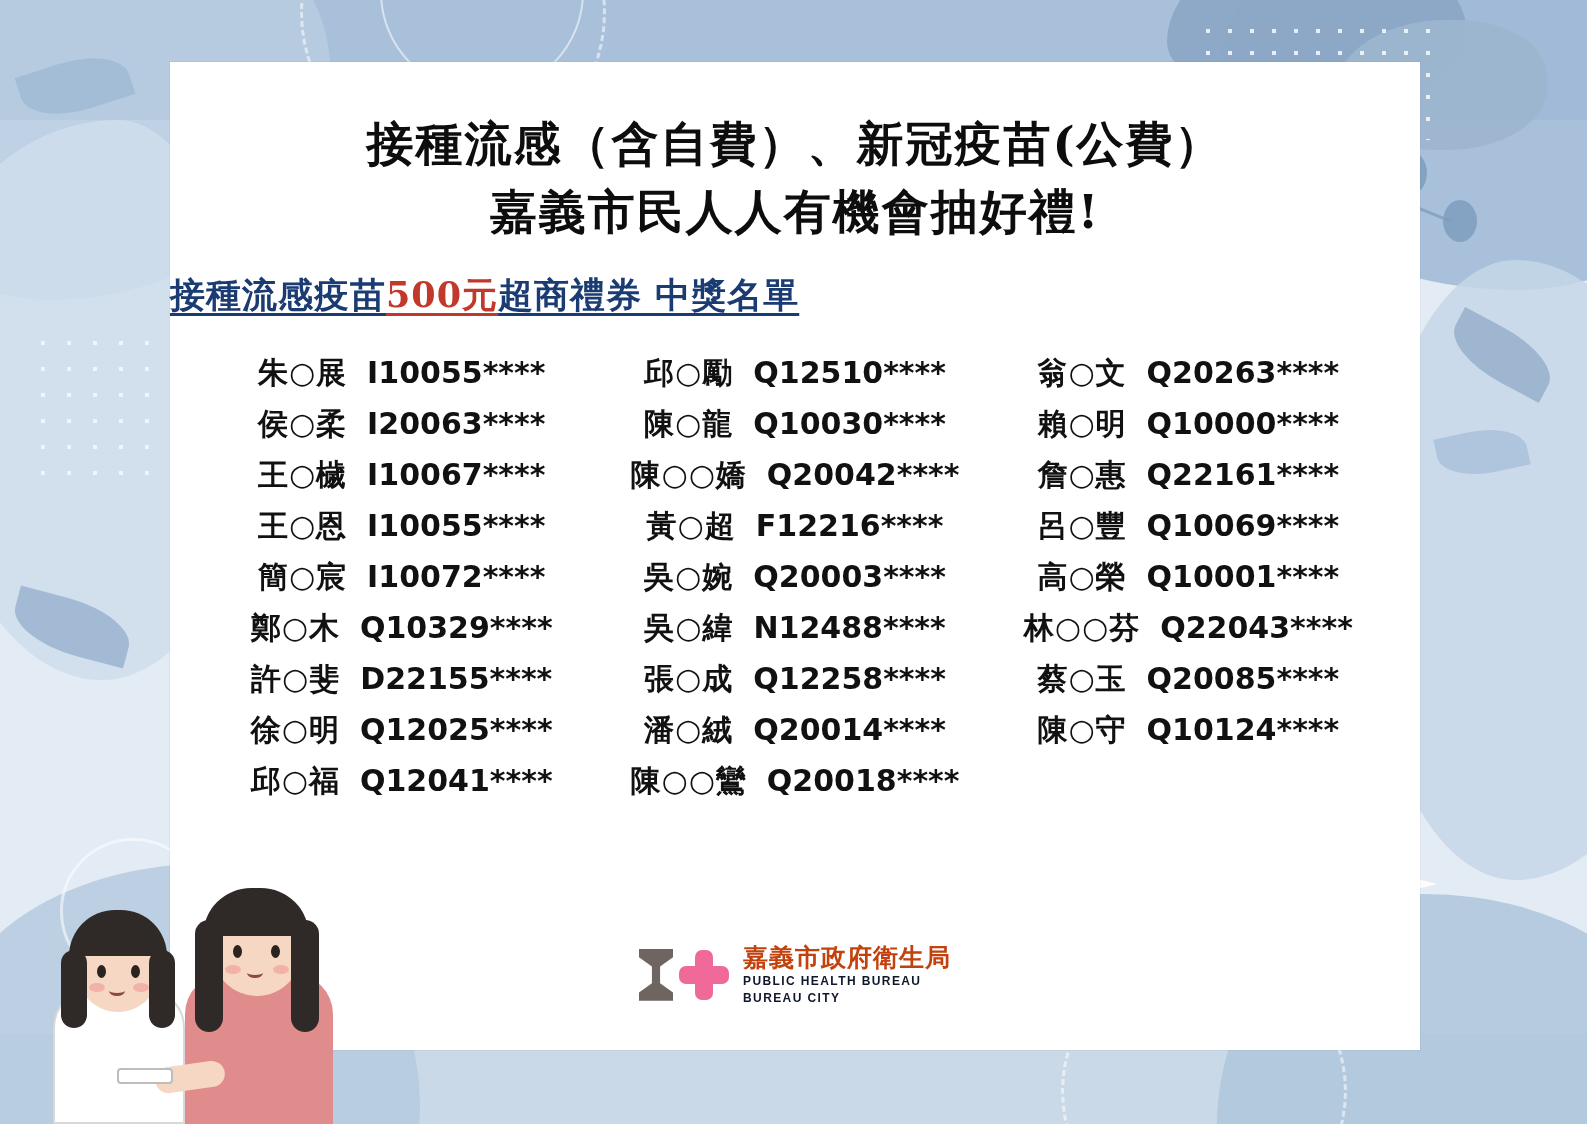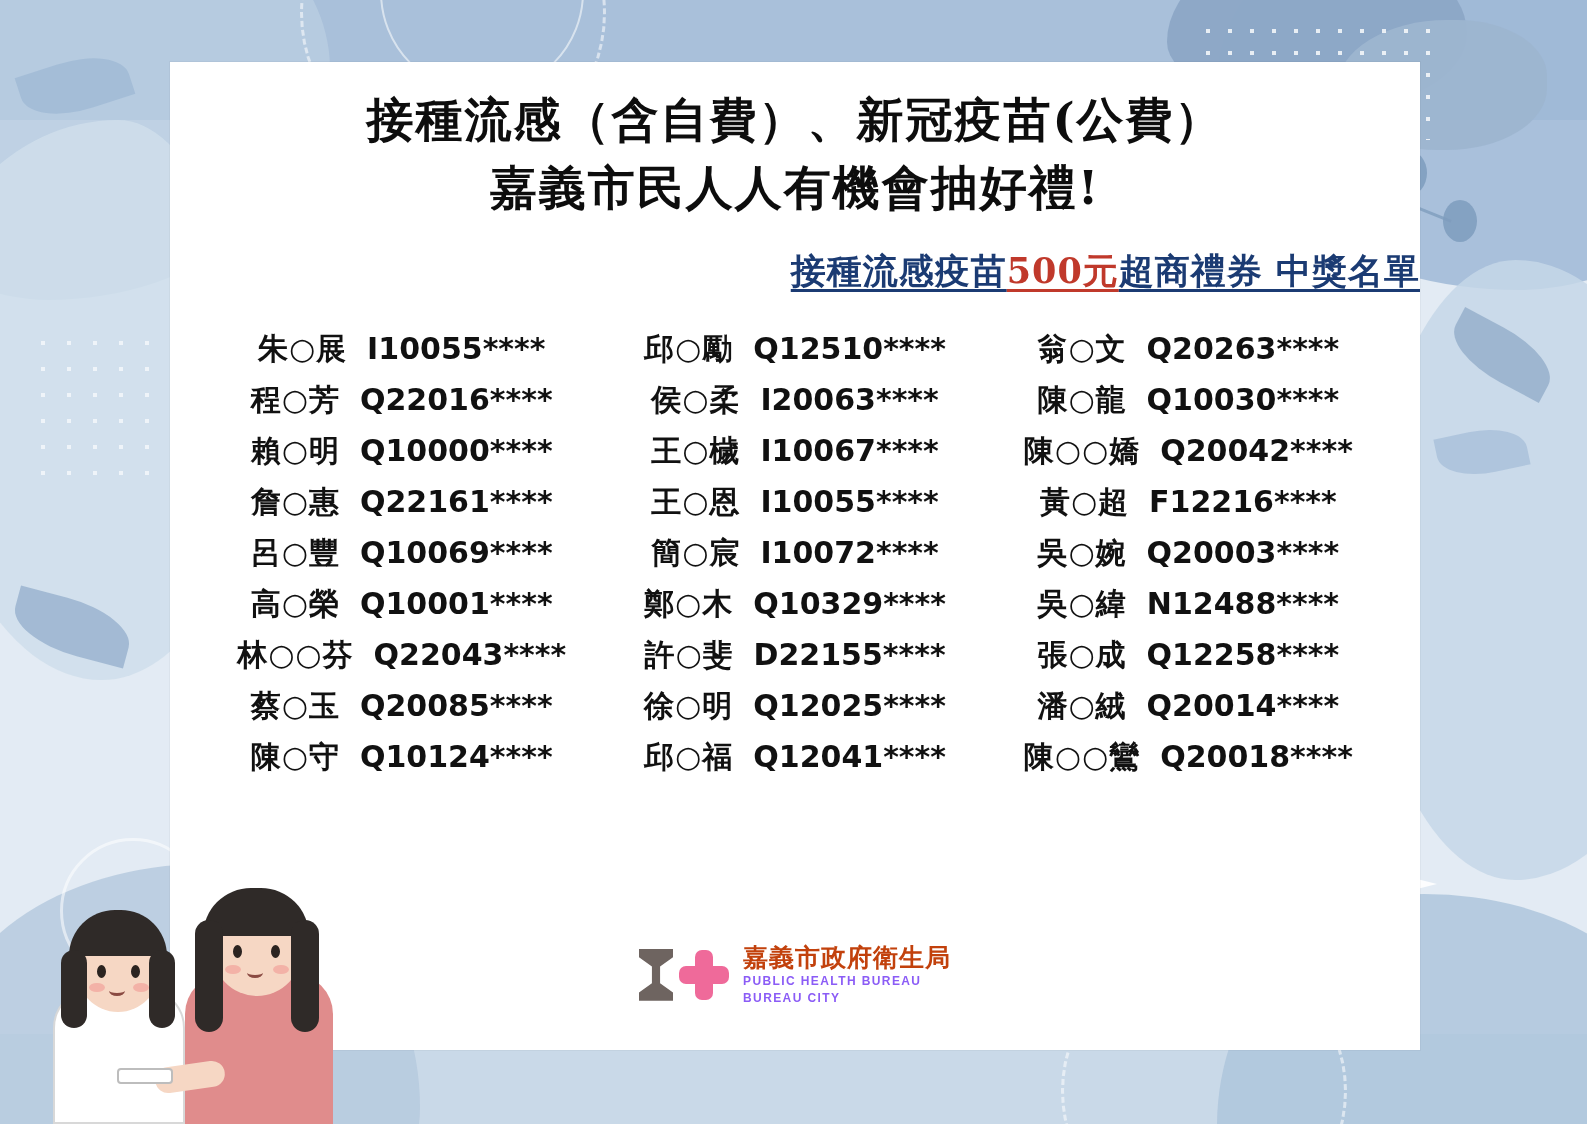--- a/index.html
+++ b/index.html
@@ -120,33 +120,33 @@
     position: absolute;
     left: 170px;
     top: 62px;
     width: 1250px;
     height: 988px;
     background: #ffffff;
     box-shadow: 0 0 0 1px rgba(0,0,0,0.03);
   }
   .title-block {
     text-align: center;
-    padding-top: 24px;
+    padding-top: 48px;
   }
   .title-line {
     font-family: "DejaVu Serif", "Liberation Serif", serif;
     font-weight: 700;
     font-size: 47px;
     letter-spacing: 2px;
     color: #0d0d0d;
     line-height: 1.45;
   }
   .subtitle {
     margin-top: 26px;
-    text-align: right;
+    text-align: left;
     font-family: "DejaVu Serif", "Liberation Serif", serif;
     font-weight: 700;
     font-size: 35px;
     color: #1b3b73;
     letter-spacing: 1px;
   }
   .subtitle .u { text-decoration: underline; text-underline-offset: 6px; }
   .subtitle .amount { color: #c0392b; }
 
   
@@ -209,21 +209,21 @@
     font-family: "DejaVu Sans", "Liberation Sans", sans-serif;
     font-size: 25px;
     font-weight: 700;
     color: #c2410c;
     letter-spacing: 1px;
   }
   .logo-en {
     font-family: "Liberation Sans", sans-serif;
     font-size: 12px;
     font-weight: 700;
-    color: #8b5cf6;
+    color: #0f172a;
     letter-spacing: 1.4px;
     margin-top: 3px;
   }
 
   
   .illus {
     position: absolute;
     left: 45px;
     bottom: 0;
     width: 320px;
@@ -294,24 +294,20 @@
           <span class="w-name">朱○展</span>
           <span class="w-id">I10055****</span>
         </div>
         <div class="w-cell">
           <span class="w-name">邱○勵</span>
           <span class="w-id">Q12510****</span>
         </div>
         <div class="w-cell">
           <span class="w-name">翁○文</span>
           <span class="w-id">Q20263****</span>
-        </div>
-        <div class="w-cell">
-          <span class="w-name">程○芳</span>
-          <span class="w-id">Q22016****</span>
         </div>
         <div class="w-cell">
           <span class="w-name">侯○柔</span>
           <span class="w-id">I20063****</span>
         </div>
         <div class="w-cell">
           <span class="w-name">陳○龍</span>
           <span class="w-id">Q10030****</span>
         </div>
         <div class="w-cell">

